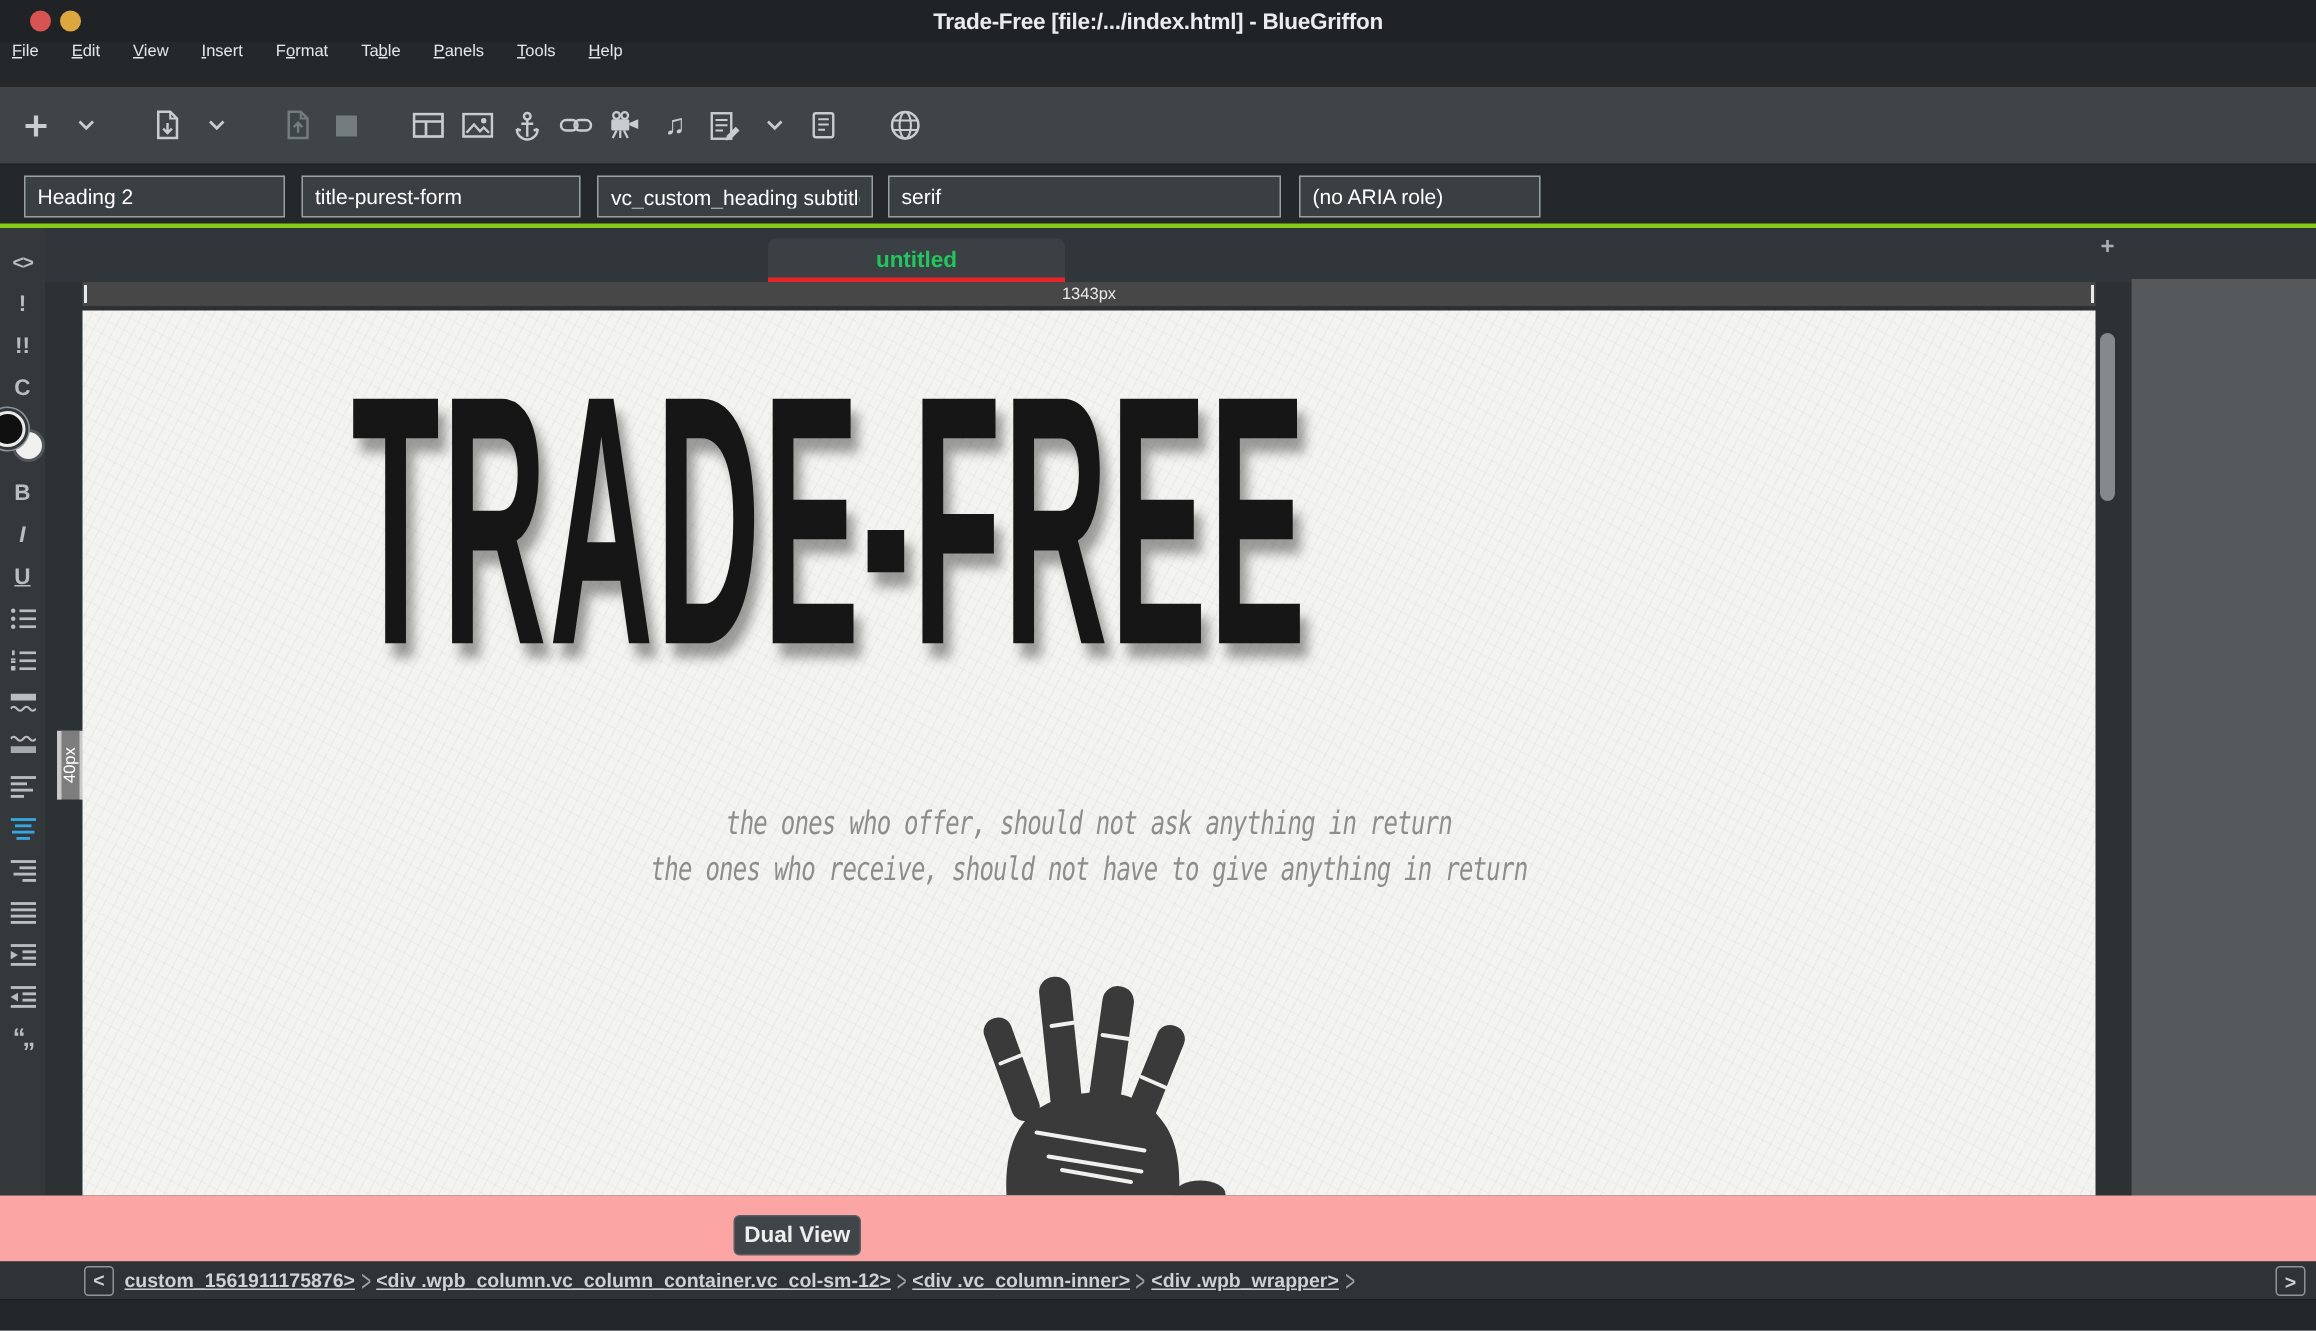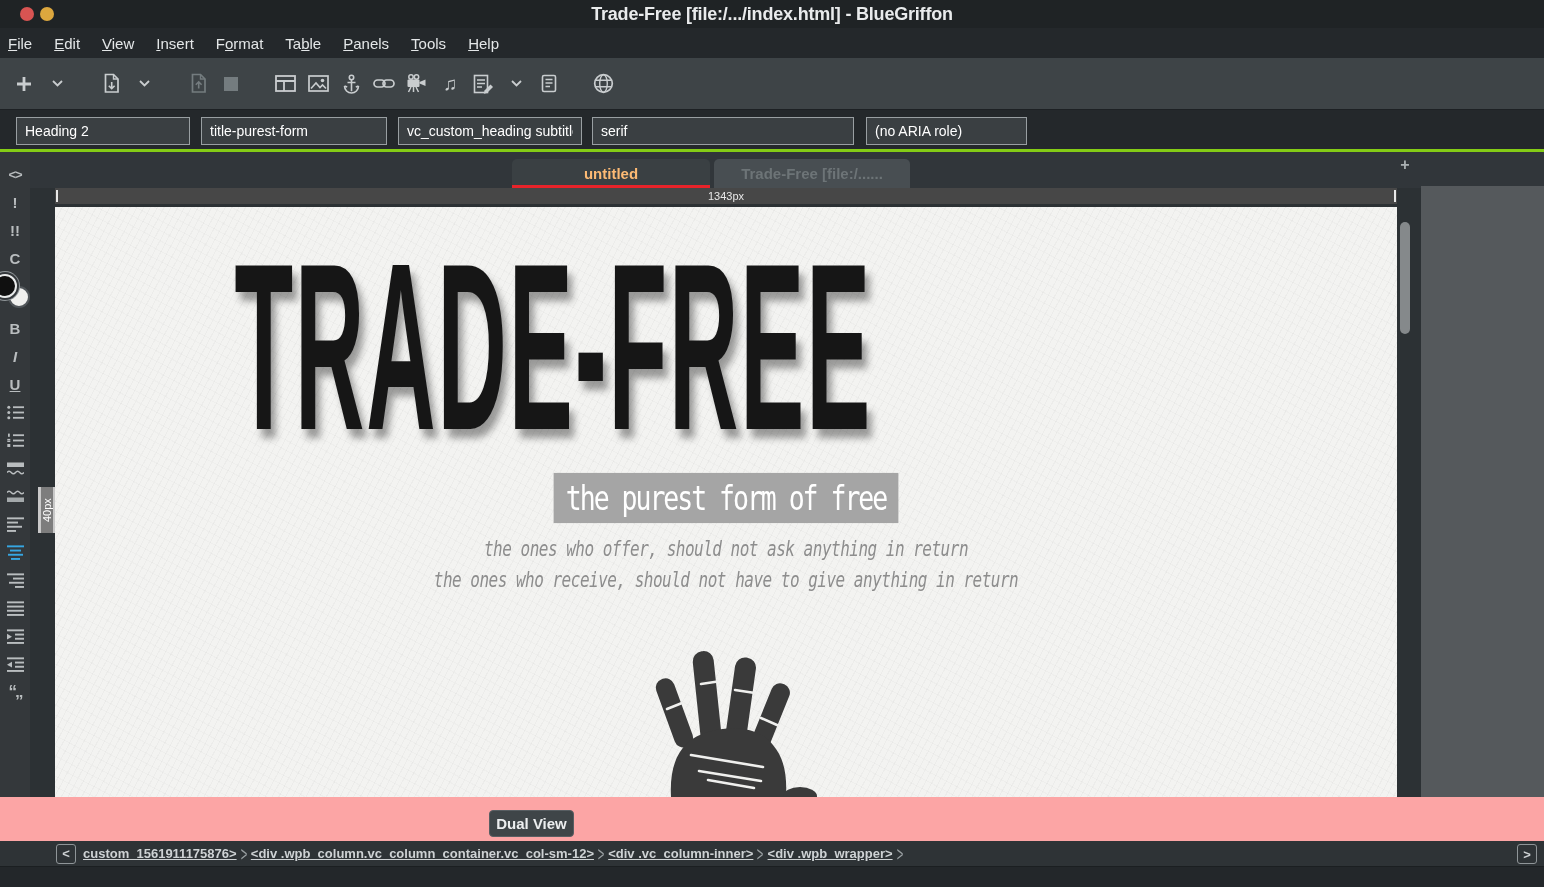--- a/index.html
+++ b/index.html
@@ -5,43 +5,43 @@
   *{margin:0;padding:0;box-sizing:border-box}
   html,body{width:1544px;height:887px}
   body{position:relative;font-family:"Liberation Sans",sans-serif;background:#23272a;overflow:hidden;color:#dfe2e3}
   svg{display:block}
 
   
   .titlebar{position:absolute;left:0;top:0;width:1544px;height:28px;background:#1f2325;display:flex;align-items:center;justify-content:center}
   .winbtn{position:absolute;top:7px;width:14px;height:14px;border-radius:50%;cursor:default}
   .winbtn.close{left:20px;background:#d85452}
   .winbtn.min{left:40px;background:#dca73e}
-  .title-text{color:#e9ebec;font-size:18px;font-weight:bold;letter-spacing:-.2px}
-
-  
-  .menubar{position:absolute;left:0;top:28px;width:1544px;height:30px;background:#24282b;display:flex;align-items:center;gap:22px;padding-left:8px;font-size:15px;color:#e4e7e8}
+  .title-text{color:#e9ebec;font-size:15px;font-weight:bold;letter-spacing:-.2px}
+
+  
+  .menubar{position:absolute;left:0;top:28px;width:1544px;height:30px;background:#24282b;display:flex;align-items:flex-start;gap:22px;padding-left:8px;font-size:11px;color:#e4e7e8}
   .menu-item{white-space:nowrap;cursor:default}
   .mnemonic{text-decoration:underline}
 
   
   .toolbar{position:absolute;left:0;top:58px;width:1544px;height:52px;background:#3e4447;display:flex;align-items:center;padding-left:12px;color:#c9cdcf;border-bottom:1px solid #1d2124}
   .tool-group{display:flex;align-items:center;gap:9px;margin-right:30px}
   .tool{width:24px;height:24px;display:flex;align-items:center;justify-content:center}
   .tool.grayed{color:#747c7f}
   .tool.text-ic{font-size:19px;line-height:1}
 
   
   .attrbar{position:absolute;left:0;top:110px;width:1544px;height:42px;background:#24282b;border-bottom:3px solid #84cc16}
   .attr-field{position:absolute;top:7px;height:28px;background:#3a3f42;border:1px solid #999fa2;color:#fff;font-size:14px;padding:0 8px;font-family:"Liberation Sans",sans-serif;outline:none}
   .f1{left:16px;width:174px}.f2{left:201px;width:186px}.f3{left:398px;width:184px}.f4{left:592px;width:262px}.f5{left:866px;width:161px}
 
   
   .tabsrow{position:absolute;left:0;top:152px;width:1544px;height:36px;background:#31363a}
   .tab{position:absolute;top:7px;height:29px;border-radius:5px 5px 0 0;display:flex;align-items:center;justify-content:center;font-size:15px;font-weight:bold;cursor:default}
-  .tab.active{left:512px;width:198px;background:#3a4043;color:#fdba74}
+  .tab.active{left:512px;width:198px;background:#3a4043;color:#22c55e}
   .tab.active::after{content:"";position:absolute;left:0;right:0;bottom:0;height:3px;background:#e8232a}
   .tab.inactive{left:714px;width:196px;background:#484e52;color:#6d7477}
   .newtab{position:absolute;left:1396px;top:4px;width:18px;height:18px;display:flex;align-items:center;justify-content:center;color:#aab0b2;font-size:16px;font-weight:bold}
 
   
   .sidebar{position:absolute;left:0;top:152px;width:30px;height:645px;background:#34383b;display:flex;flex-direction:column;align-items:center;padding-top:8px;color:#b9bdbf}
   .scell{width:30px;height:28px;display:flex;align-items:center;justify-content:center;font-size:15px;font-weight:bold;flex:0 0 auto}
   .scell.code{font-size:13px;letter-spacing:-1px}
   .scell.italic{font-style:italic;font-weight:bold}
   .scell.under{text-decoration:underline}
@@ -226,23 +226,20 @@
   <input class="attr-field f2" readonly="" value="title-purest-form" style="">
   <input class="attr-field f3" readonly="" value="vc_custom_heading subtitle vc" style="">
   <input class="attr-field f4" readonly="" value="serif" style="">
   <input class="attr-field f5" readonly="" value="(no ARIA role)" style="">
 </div>
 
 <div class="tabsrow">
   <div class="tab active">
       <span>untitled</span>
     </div>
-  <div class="tab inactive">
-      <span>Trade-Free [file:/......</span>
-    </div>
   <div class="newtab">+</div>
 </div>
 
 <div class="sidebar">
   <span class="scell code">&lt;&gt;</span>
   <span class="scell">!</span>
   <span class="scell">!!</span>
   <span class="scell">C</span>
   <span class="scell cp-cell">
       <span class="cp-bg"></span>
@@ -358,23 +355,20 @@
 <div class="ruler">
   <span>1343px</span>
 </div>
 <div class="vruler">
   <span>40px</span>
 </div>
 
 <div class="page">
   <div class="hero-title">
     <span>TRADE-FREE</span>
-  </div>
-  <div class="hero-sub">
-    <span>the purest form of free</span>
   </div>
   <div class="hero-lines">
     <div>the ones who offer, should not ask anything in return</div>
     <div>the ones who receive, should not have to give anything in return</div>
   </div>
   <div class="hand">
     <svg width="175" height="150" viewBox="0 0 175 150">
       <g fill="#3a3a3a">
         <rect x="12" y="30" width="19" height="72" rx="9" transform="rotate(-20 21 66)"></rect>
         <rect x="44" y="4" width="21" height="102" rx="10" transform="rotate(-6 54 55)"></rect>

